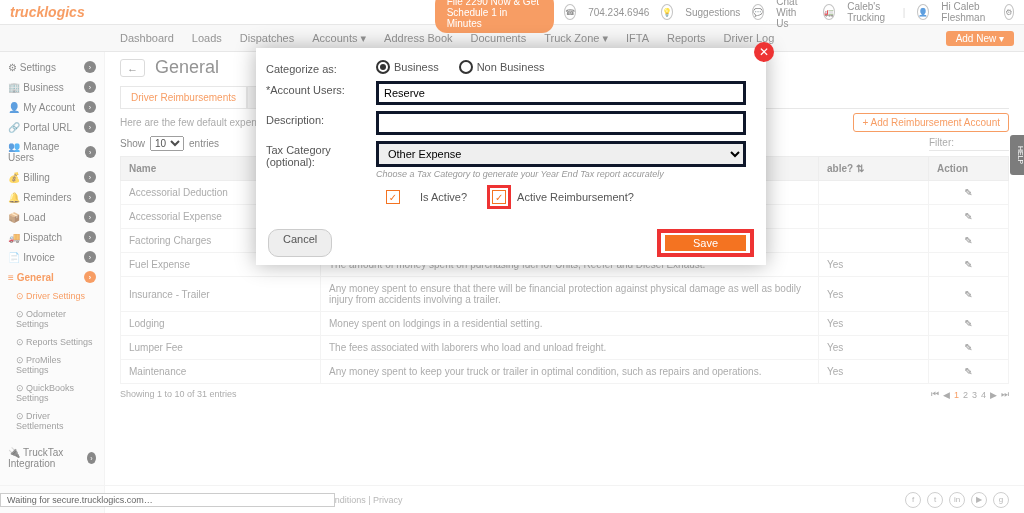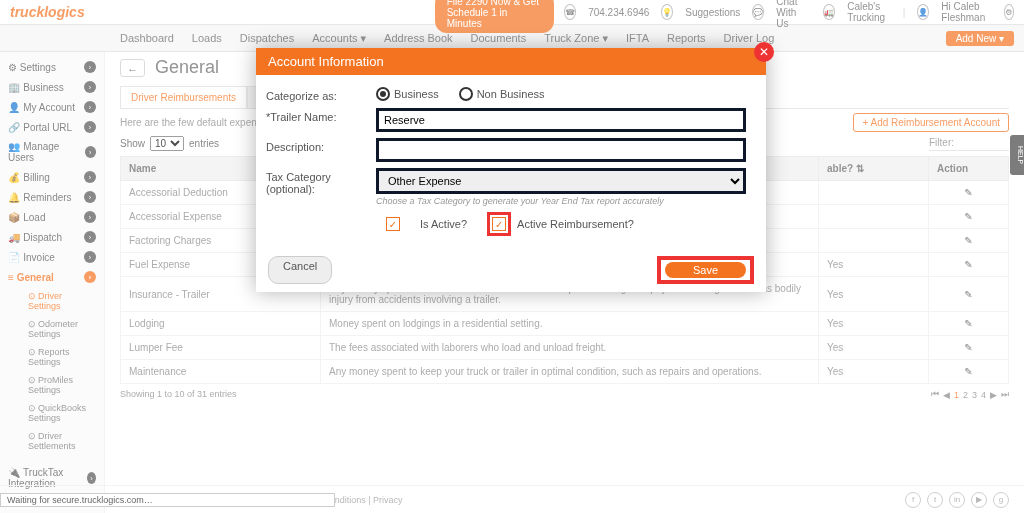--- a/index.html
+++ b/index.html
@@ -10,21 +10,21 @@
 .pill{background:#f47321;color:#fff;border-radius:12px;padding:4px 12px;font-size:10px}
 .circ{display:inline-flex;width:16px;height:16px;border:1px solid #aaa;border-radius:50%;align-items:center;justify-content:center;font-size:8px}
 .navbar{height:28px;background:#f5f5f5;border-top:1px solid #ddd;border-bottom:1px solid #ddd;display:flex;align-items:center;padding:0 10px 0 120px;gap:18px;font-size:11px;color:#666}
 .navbar .add{margin-left:auto;background:#f47321;color:#fff;border-radius:3px;padding:2px 10px;font-size:10px}
 .body{display:flex;height:calc(100% - 52px)}
 .sidebar{width:105px;background:#fafafa;border-right:1px solid #eee;padding:5px 0}
 .s-item{display:flex;align-items:center;padding:4px 8px;font-size:10px;color:#555;justify-content:space-between}
 .s-item.active{color:#f47321;font-weight:bold}
 .s-item .arr{width:12px;height:12px;border-radius:50%;background:#555;color:#fff;font-size:7px;display:flex;align-items:center;justify-content:center}
 .s-item.active .arr{background:#f47321}
-.sub{padding-left:20px}
+.sub{padding-left:8px}
 .sub .s-item{font-size:9px;color:#777}
 .sub .s-item.sel{color:#f47321}
 .main{flex:1;padding:5px 15px;position:relative}
 .page-hdr{display:flex;align-items:center;gap:10px;margin-bottom:8px}
 .backbtn{border:1px solid #ccc;padding:2px 6px;border-radius:3px}
 .page-hdr h1{font-size:18px;color:#666;font-weight:normal}
 .tabs{display:flex;border-bottom:1px solid #ddd;font-size:10px}
 .tab{padding:5px 10px;border:1px solid #ddd;border-bottom:none;background:#f0f0f0;color:#888}
 .tab.active{background:#fff;color:#f47321}
 .intro{font-size:10px;color:#888;margin:8px 0}
@@ -58,21 +58,21 @@
 .radios{display:flex;gap:20px;align-items:center}
 .radio{display:flex;align-items:center;gap:4px;font-size:11px}
 .r-outer{width:14px;height:14px;border:2px solid #333;border-radius:50%;display:flex;align-items:center;justify-content:center}
 .r-outer.on::after{content:"";width:6px;height:6px;background:#333;border-radius:50%}
 .chks{display:flex;gap:20px;align-items:center;padding-left:120px}
 .chk{width:14px;height:14px;border:1px solid #f47321;display:flex;align-items:center;justify-content:center;font-size:10px;color:#f47321}
 .hl{border:3px solid #e33;padding:2px;display:inline-flex}
 .m-ftr{display:flex;padding:8px 12px;gap:10px}
 .cancel{background:#eee;border:1px solid #ccc;border-radius:10px;padding:3px 14px;font-size:11px;cursor:pointer}
 .save-wrap{margin-left:auto;border:4px solid #e33;padding:4px}
-.save{background:#f47321;color:#fff;border-radius:8px;padding:2px 28px;font-size:11px;cursor:pointer}
+.save{background:#f47321;color:#fff;border-radius:0;padding:2px 28px;font-size:11px;cursor:pointer}
 .side-tab{position:absolute;right:0;top:135px;width:14px;height:40px;background:#444;color:#fff;font-size:7px;writing-mode:vertical-rl;text-align:center;padding:4px 0;border-radius:3px 0 0 3px}
 .statusbar{position:absolute;bottom:6px;left:0;background:#fff;border:1px solid #ccc;padding:1px 6px;font-size:9px;color:#666;width:335px}
 </style>
 </head>
 <body>
 
 <div class="topbar">
   <span class="logo">trucklogics</span>
   <span class="pill" style="margin-left:340px">File 2290 Now &amp; Get Schedule 1 in Minutes</span>
   <div class="topbar-right">
@@ -283,37 +283,36 @@
     <span class="soc">t</span>
     <span class="soc">in</span>
     <span class="soc">▶</span>
     <span class="soc">g</span>
   </div>
 </div>
 
 <div class="overlay"></div>
 <div class="modal">
   <div class="m-close">✕</div>
-  <div class="m-hdr">Account Information</div>
   <div class="m-body">
     <div class="fr">
       <label>Categorize as:</label>
       <div class="fld radios">
         <span class="radio">
             <span class="r-outer on"></span>
             <span>Business</span>
           </span>
         <span class="radio">
             <span class="r-outer"></span>
             <span>Non Business</span>
           </span>
       </div>
     </div>
     <div class="fr">
-      <label>*Trailer Name:</label>
+      <label>*Account Users:</label>
       <div class="fld"><input type="text" value="Reserve" style=""></div>
     </div>
     <div class="fr">
       <label>Description:</label>
       <div class="fld"><input type="text" style=""></div>
     </div>
     <div class="fr">
       <label>Tax Category (optional):</label>
       <div class="fld">
         <select><option>Other Expense</option></select>

